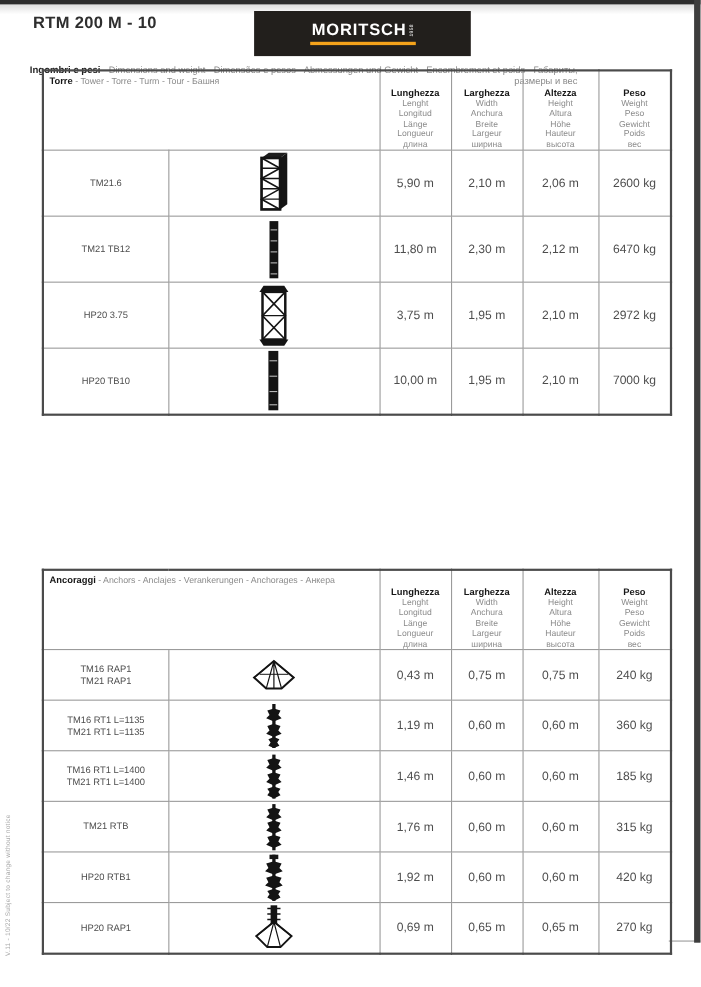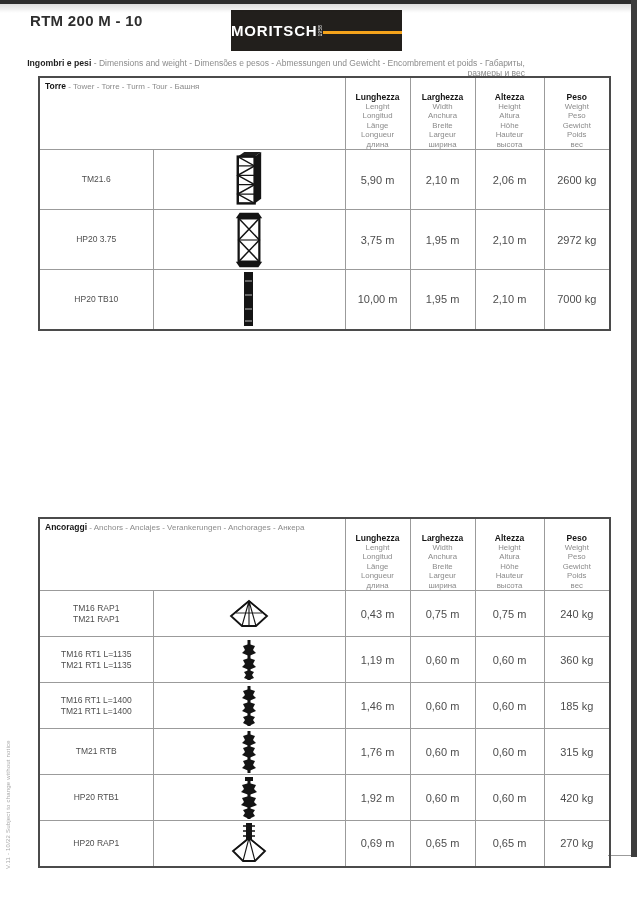--- a/index.html
+++ b/index.html
@@ -11,36 +11,36 @@
   
   .top-edge { position:absolute; top:0; left:0; width:637px; height:4px; background:#2e2e2e; z-index:5; }
   .top-shadow { position:absolute; top:4px; left:0; width:637px; height:9px;
     background:linear-gradient(rgba(0,0,0,0.13), rgba(0,0,0,0)); z-index:4; }
   .right-edge { position:absolute; top:0; right:0; width:6px; height:857px; background:#3d3d3d; z-index:5; }
   .page-bottom-line { position:absolute; top:855px; left:608px; width:29px; height:1px; background:#9b9b9b; }
 
   
   .doc-title { position:absolute; left:30px; top:12px; font-size:15px; font-weight:bold;
     color:#2e2e2e; letter-spacing:0.3px; }
-  .logo { position:absolute; left:231px; top:10px; width:171px; height:41px; background:#221f1c;
-    display:flex; flex-direction:row; align-items:center; justify-content:center; }
+  .logo { position:absolute; left:231px; top:10px; width:197px; height:41px; background:#221f1c;
+    display:flex; flex-direction:column; align-items:center; justify-content:center; }
   .logo-row { display:flex; align-items:center; }
   .logo-brand { color:#ffffff; font-weight:bold; font-size:15px; letter-spacing:0.8px; line-height:15px; }
   .logo-year { color:#ffffff; font-size:4.5px; writing-mode:vertical-rl; transform:rotate(180deg);
     letter-spacing:0.3px; margin-left:1px; line-height:5px; }
   .logo-underline { width:96px; height:3px; margin-top:3px; background:#F5A31B; }
 
   .subtitle { position:absolute; left:0; top:58px; width:525px; text-align:right;
     font-size:8.5px; color:#8b8b8b; }
   .subtitle b { color:#1f1f1f; font-size:8.7px; }
 
   
   table.tbl { position:absolute; left:38px; width:571px; border-collapse:collapse; table-layout:fixed;
     border:2px solid #4b4b4b; }
-  #torre-table { top:76px;border-radius:29px; }
+  #torre-table { top:63px;border-radius:29px; }
   #anchor-table { top:517px; }
   .tbl th, .tbl td { border:1px solid #9b9b9b; padding:0; }
   .tbl thead tr { height:60px; }
   #torre-table tbody tr { height:60px; }
   #anchor-table tbody tr { height:46px; }
 
   th.lblcell { text-align:left; vertical-align:top; padding:3px 5px; font-weight:normal;
     font-size:8px; color:#8b8b8b; }
   th.lblcell b { font-size:8.5px; color:#161616; }
   th.hcol { vertical-align:top; padding-top:14px; }
@@ -134,20 +134,33 @@
           <path d="M4 16 H22 M4 26 H22 M4 36 H22 M4 46 H22" stroke="#141414" stroke-width="1.4" fill="none"></path>
           <path d="M4 6 L22 16 L4 26 L22 36 L4 46 L22 56" stroke="#141414" stroke-width="1.6" fill="none"></path>
         </svg>
       </td>
       <td class="val">5,90 m</td>
       <td class="val">2,10 m</td>
       <td class="val">2,06 m</td>
       <td class="val">2600 kg</td>
     </tr>
     <tr>
+      <td class="model">TM21 TB12</td>
+      <td class="fig">
+        <svg width="14" height="54" viewBox="0 0 14 54">
+          <rect x="3" y="1" width="8" height="52" fill="#141414"></rect>
+          <path d="M4 9 H10 M4 19 H10 M4 29 H10 M4 39 H10 M4 49 H10" stroke="#ffffff" stroke-width="0.7" fill="none"></path>
+        </svg>
+      </td>
+      <td class="val">11,80 m</td>
+      <td class="val">2,30 m</td>
+      <td class="val">2,12 m</td>
+      <td class="val">6470 kg</td>
+    </tr>
+    <tr>
       <td class="model">HP20 3.75</td>
       <td class="fig">
         <svg width="32" height="58" viewBox="0 0 34 60">
           <polygon points="3,7 31,7 27,1 7,1" fill="#141414"></polygon>
           <polygon points="3,53 31,53 27,59 7,59" fill="#141414"></polygon>
           <rect x="6" y="7" width="22" height="46" fill="#ffffff" stroke="#141414" stroke-width="2.4"></rect>
           <path d="M6 7 L28 30 L6 53 M28 7 L6 30 L28 53" stroke="#141414" stroke-width="1.6" fill="none"></path>
           <path d="M6 30 H28" stroke="#141414" stroke-width="1.2" fill="none"></path>
         </svg>
       </td>

